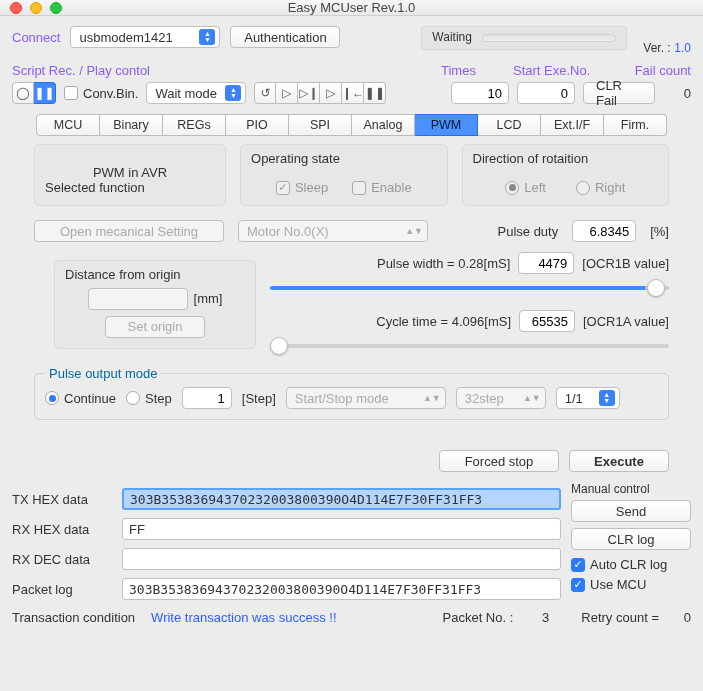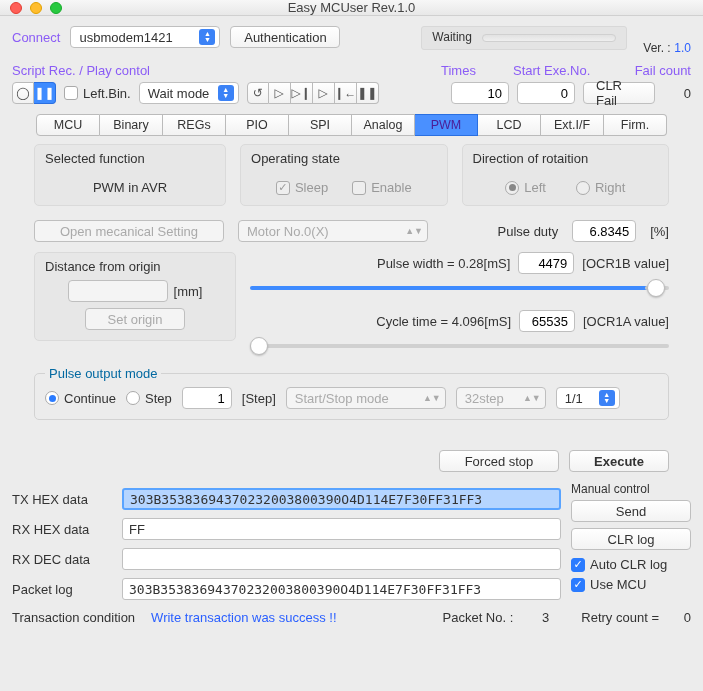--- a/index.html
+++ b/index.html
@@ -26,21 +26,21 @@
 .icon-btns { display: flex; }
 .ibtn { width: 22px; height: 22px; border: 1px solid #bbb; background: linear-gradient(#fff,#f1f1f1); display: inline-flex; align-items: center; justify-content: center; font-size: 12px; color: #555; }
 .ibtn:first-child { border-radius: 4px 0 0 4px; }
 .ibtn:last-child { border-radius: 0 4px 4px 0; border-left: none; }
 .ibtn.active { background: #3e8bff; color: #fff; border-color: #2a6fe0; }
 .ibtn + .ibtn { border-left: none; }
 .tabs { display: flex; margin: 10px 24px 0 24px; }
 .tab { flex: 1; text-align: center; padding: 3px 0; border: 1px solid #bbb; border-left: none; background: linear-gradient(#fff,#f2f2f2); font-size: 12.5px; cursor: pointer; }
 .tab:first-child { border-left: 1px solid #bbb; border-radius: 4px 0 0 4px; }
 .tab:last-child { border-radius: 0 4px 4px 0; }
-.tab.active { background: #4a90ff; color: #4c1d95; border-color: #2a6fe0; }
+.tab.active { background: #4a90ff; color: #0f172a; border-color: #2a6fe0; }
 .panel { background: #ececec; margin: 0 12px; padding: 8px 10px 6px 10px; }
 .group { background: #e7e7e7; border: 1px solid #dadada; border-radius: 5px; padding: 6px 10px 10px 10px; }
 .chk, .rad { display: inline-flex; align-items: center; gap: 5px; }
 .chkbox { width: 14px; height: 14px; border: 1px solid #aaa; border-radius: 3px; background: #fff; display: inline-flex; align-items: center; justify-content: center; font-size: 11px; }
 .chkbox.checked { background: #2a7bff; border-color: #2a7bff; color: #fff; }
 .chkbox.dis { background: #eee; color: #999; }
 .radio { width: 14px; height: 14px; border: 1px solid #aaa; border-radius: 50%; background: #fff; display: inline-flex; align-items: center; justify-content: center; }
 .radio.checked::after { content: ""; width: 7px; height: 7px; border-radius: 50%; background: #2a7bff; }
 .radio.checked.dis::after { background: #888; }
 .radio.dis { background: #eee; }
@@ -98,21 +98,21 @@
     <span class="lbl" style="width:70px; text-align:right;">Fail count</span>
   </div>
 
   <div class="row" style="gap:8px; margin-top:4px;">
     <div class="icon-btns">
       <span class="ibtn">◯</span>
       <span class="ibtn active">❚❚</span>
     </div>
     <div class="chk">
       <span class="chkbox"></span>
-      <span>Left.Bin.</span>
+      <span>Conv.Bin.</span>
     </div>
     <div class="select" style="width:100px;">
       <span>Wait mode</span>
       <span class="sel-arrows">▲<br>▼</span>
     </div>
     <div class="icon-btns">
       <span class="ibtn disabled">↺</span>
       <span class="ibtn disabled">▷</span>
       <span class="ibtn disabled">▷❙</span>
       <span class="ibtn disabled">▷</span>
@@ -137,22 +137,22 @@
       <div class="tab">Analog</div>
       <div class="tab active">PWM</div>
       <div class="tab">LCD</div>
       <div class="tab">Ext.I/F</div>
       <div class="tab">Firm.</div>
     </div>
 
   <div class="panel">
     <div class="row" style="gap:14px; align-items:stretch;">
       <div class="group" style="flex:1.1;">
+        <div style="text-align:center; margin-top:14px;">PWM in AVR</div>
         <div>Selected function</div>
-        <div style="text-align:center; margin-top:14px;">PWM in AVR</div>
       </div>
       <div class="group" style="flex:1.2;">
         <div>Operating state</div>
         <div class="row" style="gap:24px; margin-top:14px; justify-content:center;">
           <div class="chk">
             <span class="chkbox dis">✓</span>
             <span style="color:#999">Sleep</span>
           </div>
           <div class="chk">
             <span class="chkbox dis"></span>
@@ -182,21 +182,21 @@
       <div class="select disabled" style="width:190px;">
         <span>Motor No.0(X)</span>
         <span style="color:#aaa; font-size:9px;">▲▼</span>
       </div>
       <div style="flex:1"></div>
       <span>Pulse duty</span>
       <input class="input" style="width: 64px;" value="6.8345">
       <span>[%]</span>
     </div>
 
-    <div class="row" style="gap:14px; margin-top:10px; align-items:flex-start;">
+    <div class="row" style="gap:14px; margin-top:10px; align-items:center;margin-left:20px;">
       <div class="group" style="width:202px;">
         <div>Distance from origin</div>
         <div class="row" style="gap:6px; margin-top:6px; justify-content:center;">
           <input class="input disabled" style="width: 100px;">
           <span>[mm]</span>
         </div>
         <div style="text-align:center; margin-top:6px;">
           <div class="btn disabled" style="width:100px;">
             <span>Set origin</span>
           </div>

